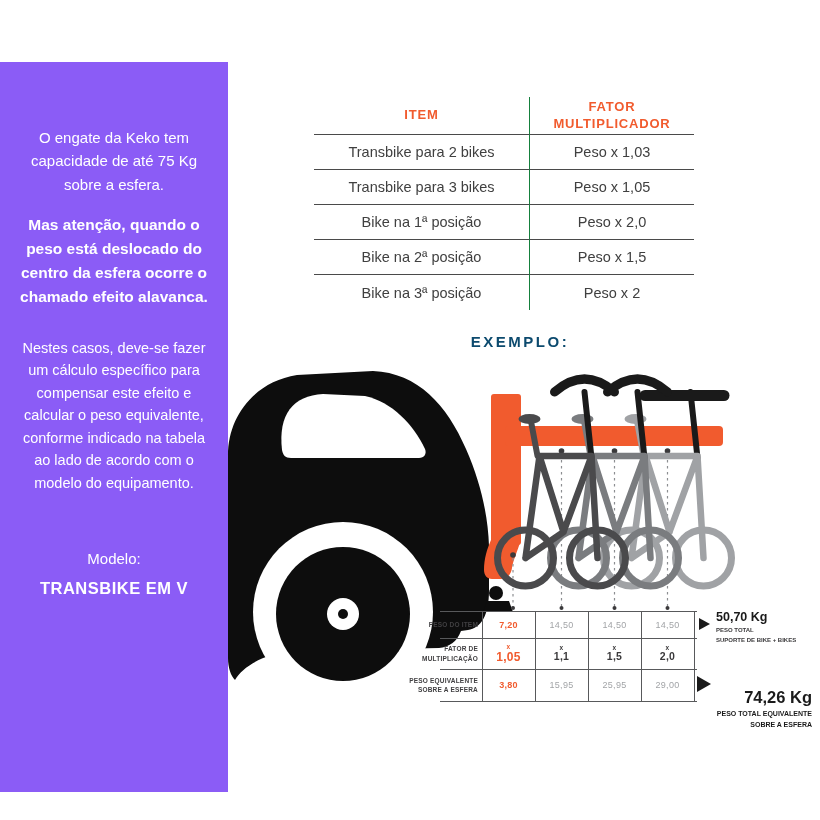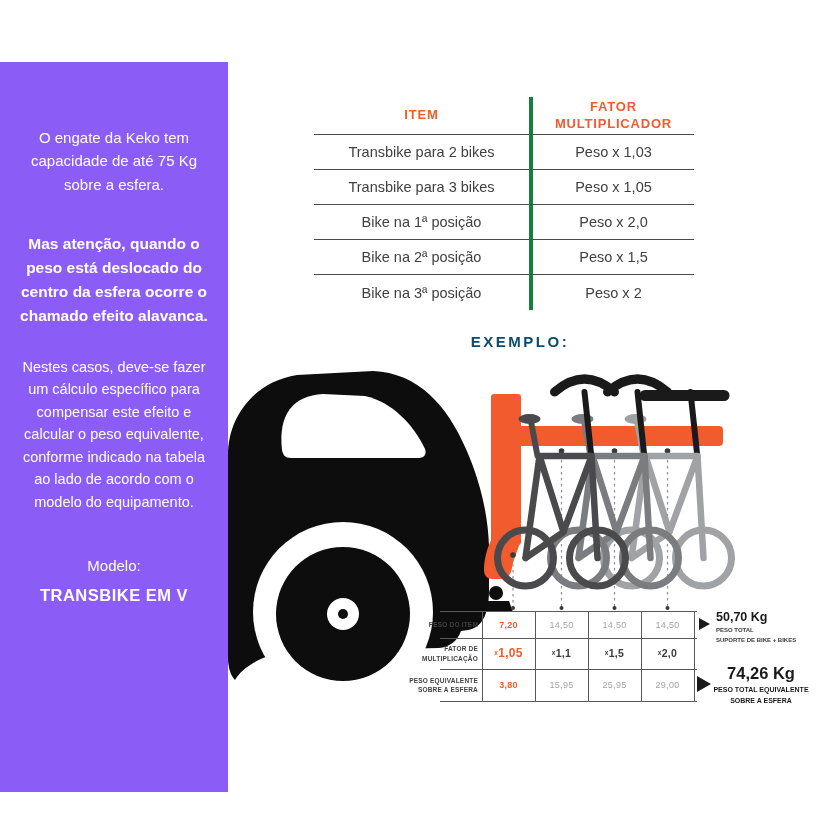--- a/index.html
+++ b/index.html
@@ -4,34 +4,34 @@
 <style>
   * { margin:0; padding:0; box-sizing:border-box; }
   html,body { background:#ffffff; }
   body { font-family:"Liberation Sans", sans-serif; }
   .canvas { position:relative; width:820px; height:820px; background:#ffffff; overflow:hidden; }
 
   
   .left-panel { position:absolute; left:0; top:62px; width:228px; height:730px;
                 background:#8b5cf6; color:#ffffff; text-align:center; padding:64px 14px 0; }
   .lp-intro   { font-size:15px;   line-height:1.55; }
-  .lp-warning { margin-top:36px;  font-size:15.5px; font-weight:bold; line-height:1.55; }
+  .lp-warning { margin-top:17px;  font-size:15.5px; font-weight:bold; line-height:1.55; }
   .lp-body    { margin-top:28px;  font-size:14.5px; line-height:1.55; }
-  .lp-model   { margin-top:42px;  font-size:15px;   line-height:1.5;text-align:center; }
+  .lp-model   { margin-top:54px;  font-size:15px;   line-height:1.5;text-align:center; }
   .lp-model-name { display:block; margin-top:5px; font-size:16.5px; font-weight:bold; letter-spacing:.5px; }
 
   
   .factor-table { position:absolute; left:314px; top:97px; width:380px;
                   display:grid; grid-template-columns:215px 165px; }
   .ft-cell { display:flex; align-items:center; justify-content:center; height:35px;
              font-size:14.5px; color:#404040; border-bottom:1px solid #4a4a4a; }
   .ft-head { height:38px; color:#F15B2E; font-weight:bold; font-size:13px;
              letter-spacing:.8px; text-align:center; line-height:1.25; }
   .ft-head.ft-col2 { padding:0 18px; }
-  .ft-col2 { border-left:4px solid #15803d; }
+  .ft-col2 { border-left:1px solid #15803d; }
   .ft-last { border-bottom:none; }
 
   
   .exemplo-title { position:absolute; left:430px; top:333px; width:180px; text-align:center;
                    color:#0c4a6e; font-size:15px; font-weight:bold; letter-spacing:2.5px; }
 
   
   .illustration { position:absolute; left:225px; top:350px; width:512px; height:372px; }
 
   
@@ -43,36 +43,36 @@
   .cl-row { display:flex; align-items:center; justify-content:flex-end; text-align:right;
             font-size:6.5px; font-weight:bold; color:#414042; line-height:1.4; letter-spacing:.2px; }
   .cl-1 { height:27px; } .cl-2 { height:31px; } .cl-3 { height:32px; }
 
   
   .calc-values { position:absolute; left:482px; top:611px; width:212px;
                  display:grid; grid-template-columns:repeat(4,53px); grid-template-rows:27px 31px 32px; }
   .cv { display:flex; align-items:center; justify-content:center;
         color:#A2A4A7; font-size:9px; letter-spacing:.3px; }
   .cv.orange { color:#F15B2E; font-weight:bold; }
-  .cv-fat { line-height:1.05; font-weight:bold; color:#3A393B;text-align:right; }
+  .cv-fat { flex-direction:column; line-height:1.05; font-weight:bold; color:#3A393B;text-align:right; }
   .cv-fat .x   { font-size:6.5px; }
   .cv-fat .num { font-size:10.5px; }
   .cv-fat.orange .num { font-size:12px; }
 
   
   .arrow { position:absolute; width:0; height:0; }
   .arrow1 { left:699px; top:618px; border-left:11px solid #1A1A1A;
             border-top:6.5px solid transparent; border-bottom:6.5px solid transparent; }
   .arrow2 { left:697px; top:676px; border-left:14px solid #1A1A1A;
             border-top:8.5px solid transparent; border-bottom:8.5px solid transparent; }
   .total1 { position:absolute; left:716px; top:610px; color:#1A1A1A; }
   .total1 .tv { font-size:12.5px; font-weight:bold; }
   .total1 .tl { margin-top:2px; font-size:6px; font-weight:bold; color:#3A393B; line-height:1.6; }
   .total1 .tl span { display:block; }
-  .total2 { position:absolute; left:710px; top:664px; width:102px; text-align:center; color:#1A1A1A; }
+  .total2 { position:absolute; left:710px; top:688px; width:102px; text-align:right; color:#1A1A1A; }
   .total2 .tv { font-size:16.5px; font-weight:bold; }
   .total2 .tl { margin-top:2px; font-size:7px; font-weight:bold; line-height:1.55; }
   .total2 .tl span { display:block; }
 </style>
 </head>
 <body>
 
 <div class="canvas">
 
   <aside class="left-panel">

